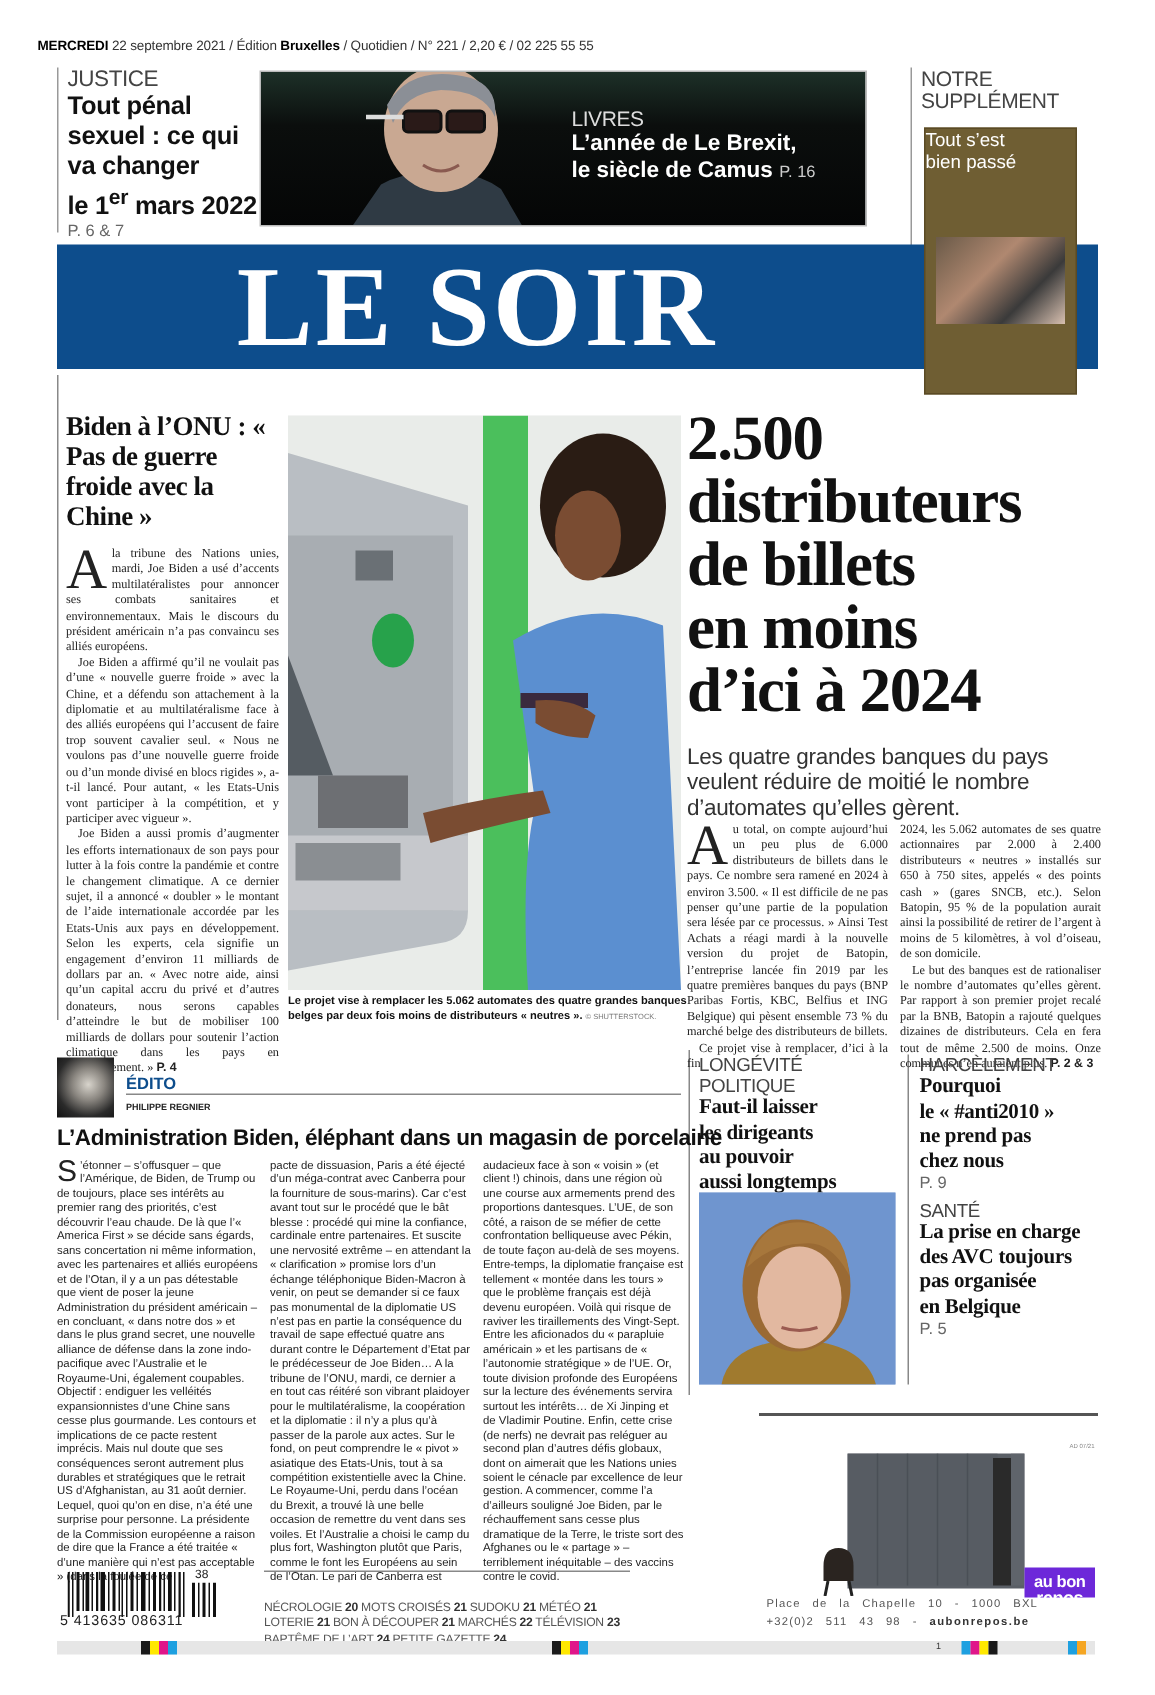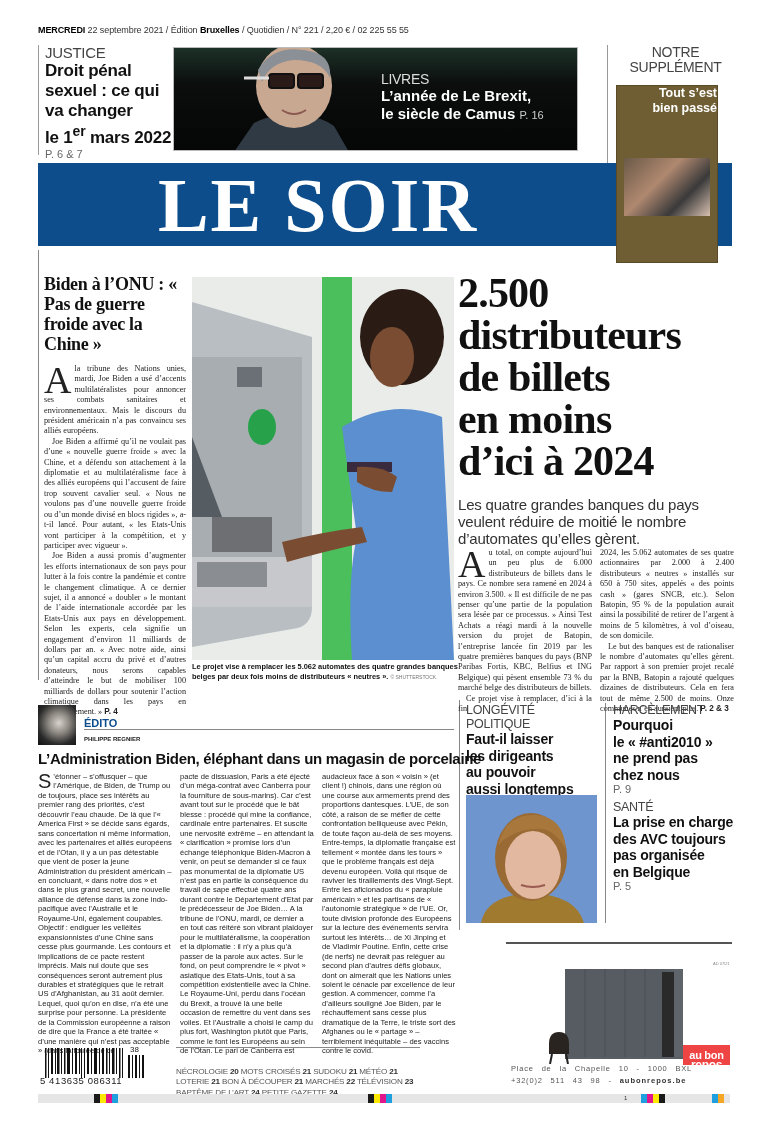--- a/index.html
+++ b/index.html
@@ -1,44 +1,44 @@
 <!DOCTYPE html>
 <html><head>
   <meta charset="utf-8">
   <style>
     * { box-sizing: border-box; margin: 0; padding: 0; }
     html, body { width: 770px; height: 1130px; background: #fff; overflow: hidden; }
     body { position: relative; font-family: "Liberation Sans", sans-serif; color: #111; }
     .abs { position: absolute; }
 
     
-    .dateline { left: 38px; top: 25px; font-size: 9px; color: #333; white-space: nowrap; letter-spacing: -0.1px; }
+    .dateline { left: 25px; top: 25px; font-size: 9px; color: #333; white-space: nowrap; letter-spacing: -0.1px; }
     .dateline b { color: #000; font-weight: bold; }
 
     
     .teaser-left { left: 38px; top: 45px; width: 142px; border-left: 1px solid #999; padding-left: 6px; height: 110px; }
     .kicker { font-size: 15px; color: #444; letter-spacing: -0.3px; line-height: 16px; text-transform: uppercase; font-weight: normal; }
     .teaser-head { font-size: 17px; font-weight: bold; line-height: 20px; color: #111; letter-spacing: -0.2px; }
     .teaser-head sup { font-size: 14px; }
     .pageref { font-size: 11px; color: #666; }
 
     
     .livres { left: 173px; top: 47px; width: 405px; height: 104px; background: linear-gradient(180deg, #1d3028 0%, #0b0e0d 35%, #050606 100%); border: 1px solid #bbb; overflow: hidden; }
     .livres .portrait { position: absolute; left: 60px; top: 0; width: 120px; height: 104px; }
     .livres .text { position: absolute; left: 207px; top: 24px; color: #fff; }
     .livres .kicker { color: #ddd; font-size: 14px; line-height: 15px; }
     .livres .head { font-size: 15px; font-weight: bold; line-height: 18px; }
     .livres .pageref { color: #ccc; font-size: 11px; font-weight: normal; }
 
     
     .supp { left: 607px; top: 45px; width: 130px; border-left: 1px solid #999; padding-left: 6px; height: 180px; }
-    .supp .kicker { font-size: 14px; line-height: 15px; text-align: center; }
+    .supp .kicker { font-size: 14px; line-height: 15px; }
     .mad { position: absolute; left: 8px; top: 40px; width: 102px; height: 178px; background: #6f5e33; z-index: 3; border: 1px solid #5a4a25; }
     .mad .logo { color: #efe6cf; font-family: "DejaVu Serif", serif; font-size: 32px; text-align: center; line-height: 38px; letter-spacing: -2px; margin-top: 2px; }
-    .mad .sub { color: #fff; font-weight: bold; font-size: 12.5px; line-height: 15px; text-align: right; }
+    .mad .sub { color: #fff; font-weight: normal; font-size: 12.5px; line-height: 15px; text-align: left; }
     .mad .photo { position: absolute; left: 7px; top: 72px; width: 86px; height: 58px; background: linear-gradient(135deg, #6a5a48 0%, #b08870 40%, #3a3a3a 70%, #d8c0b0 100%); }
 
     
     .masthead { left: 38px; top: 163px; width: 694px; height: 83px; background: #0d4d8c; }
     .masthead .title { position: absolute; left: 0; width: 560px; top: 4px; text-align: center; color: #fff; font-family: "Liberation Serif", serif; font-weight: bold; font-size: 76px; letter-spacing: 2px; line-height: 76px; }
 
     .vrule { background: #888; width: 1px; }
 
     
     .biden { left: 44px; top: 274px; width: 142px; }
@@ -67,32 +67,32 @@
     .edito-label { left: 84px; top: 717px; font-size: 11px; font-weight: bold; color: #0d4d8c; }
     .edito-author { left: 84px; top: 736px; font-size: 6px; font-weight: bold; color: #222; }
     .edito-head { left: 38px; top: 750px; font-size: 15px; font-weight: bold; color: #111; letter-spacing: -0.3px; white-space: nowrap; }
     .edito-cols { left: 38px; top: 772px; width: 420px; display: flex; gap: 8px; }
     .edito-cols .col { width: 134px; font-size: 7.6px; line-height: 9.45px; color: #222; }
     .edito-cols .dropcap2 { float: left; font-size: 20px; line-height: 18px; padding-right: 2px; }
 
     
     .merkel-teaser { left: 466px; top: 703px; width: 135px; }
     .teaser-sm .kicker { font-size: 12.5px; line-height: 14px; }
-    .teaser-sm .teaser-head { font-size: 14px; line-height: 16.5px; }
+    .teaser-sm .teaser-head { font-size: 14px; line-height: 16.5px; font-family: Liberation Serif, serif; }
     .merkel-photo { left: 466px; top: 795px; width: 131px; height: 128px; background: #6f95cf; overflow: hidden; }
     .harc { left: 613px; top: 703px; width: 130px; }
     .sante { left: 613px; top: 800px; width: 130px; }
 
     
     .ad-rule { left: 506px; top: 942px; width: 226px; height: 2px; background: #555; }
     .ad-tiny { left: 713px; top: 961px; font-size: 4px; color: #888; }
     .wardrobe { left: 565px; top: 969px; width: 118px; height: 90px; background: #5a5f66; }
     .ad-addr { left: 511px; top: 1063px; font-size: 7.5px; color: #555; letter-spacing: 0.8px; line-height: 12px; word-spacing: 5px; }
     .ad-addr b { color: #333; letter-spacing: 1px; word-spacing: 0; }
-    .aubon { left: 683px; top: 1045px; width: 47px; height: 20px; background: #ef4444; color: #fff; font-weight: bold; font-size: 11px; line-height: 10px; text-align: center; padding-top: 5px; letter-spacing: -0.3px; }
+    .aubon { left: 683px; top: 1045px; width: 47px; height: 20px; background: #6d28d9; color: #fff; font-weight: bold; font-size: 11px; line-height: 10px; text-align: center; padding-top: 5px; letter-spacing: -0.3px; }
 
     
     .index { left: 176px; top: 1047px; width: 244px; border-top: 1px solid #888; border-bottom: 1px solid #888; padding: 19px 0 2px; font-size: 8.1px; line-height: 10.3px; color: #555; text-transform: uppercase; letter-spacing: -0.2px; }
     .index b { color: #333; }
 
     
     .barcode { left: 45px; top: 1048px; width: 80px; height: 30px; }
     .barcode-num { left: 40px; top: 1075px; font-size: 9.5px; color: #222; letter-spacing: 0.6px; }
     .barcode2 { left: 128px; top: 1055px; width: 17px; height: 23px; }
     .barcode2-num { left: 130px; top: 1045px; font-size: 8px; color: #222; }
@@ -109,21 +109,21 @@
   <b>MERCREDI</b>
   <span>22 septembre 2021</span> /
   <span>Édition</span>
   <b>Bruxelles</b> /
   <span>Quotidien / N° 221 / 2,20 € / 02 225 55 55</span>
 </div>
 
 <div class="abs teaser-left">
   <div class="kicker">JUSTICE</div>
   <div class="teaser-head">
-    <div>Droit pénal</div>
+    <div>Tout pénal</div>
     <div>sexuel : ce qui</div>
     <div>va changer</div>
     <div><span>le 1</span><sup>er</sup><span> mars 2022</span></div>
   </div>
   <div class="pageref">P. 6 &amp; 7</div>
 </div>
 
 <div class="abs livres">
   <svg class="portrait" viewBox="0 0 120 104">
     <path d="M0 104 L20 75 Q40 64 60 70 Q80 64 100 78 L115 104 Z" fill="#2f3a44"></path>

